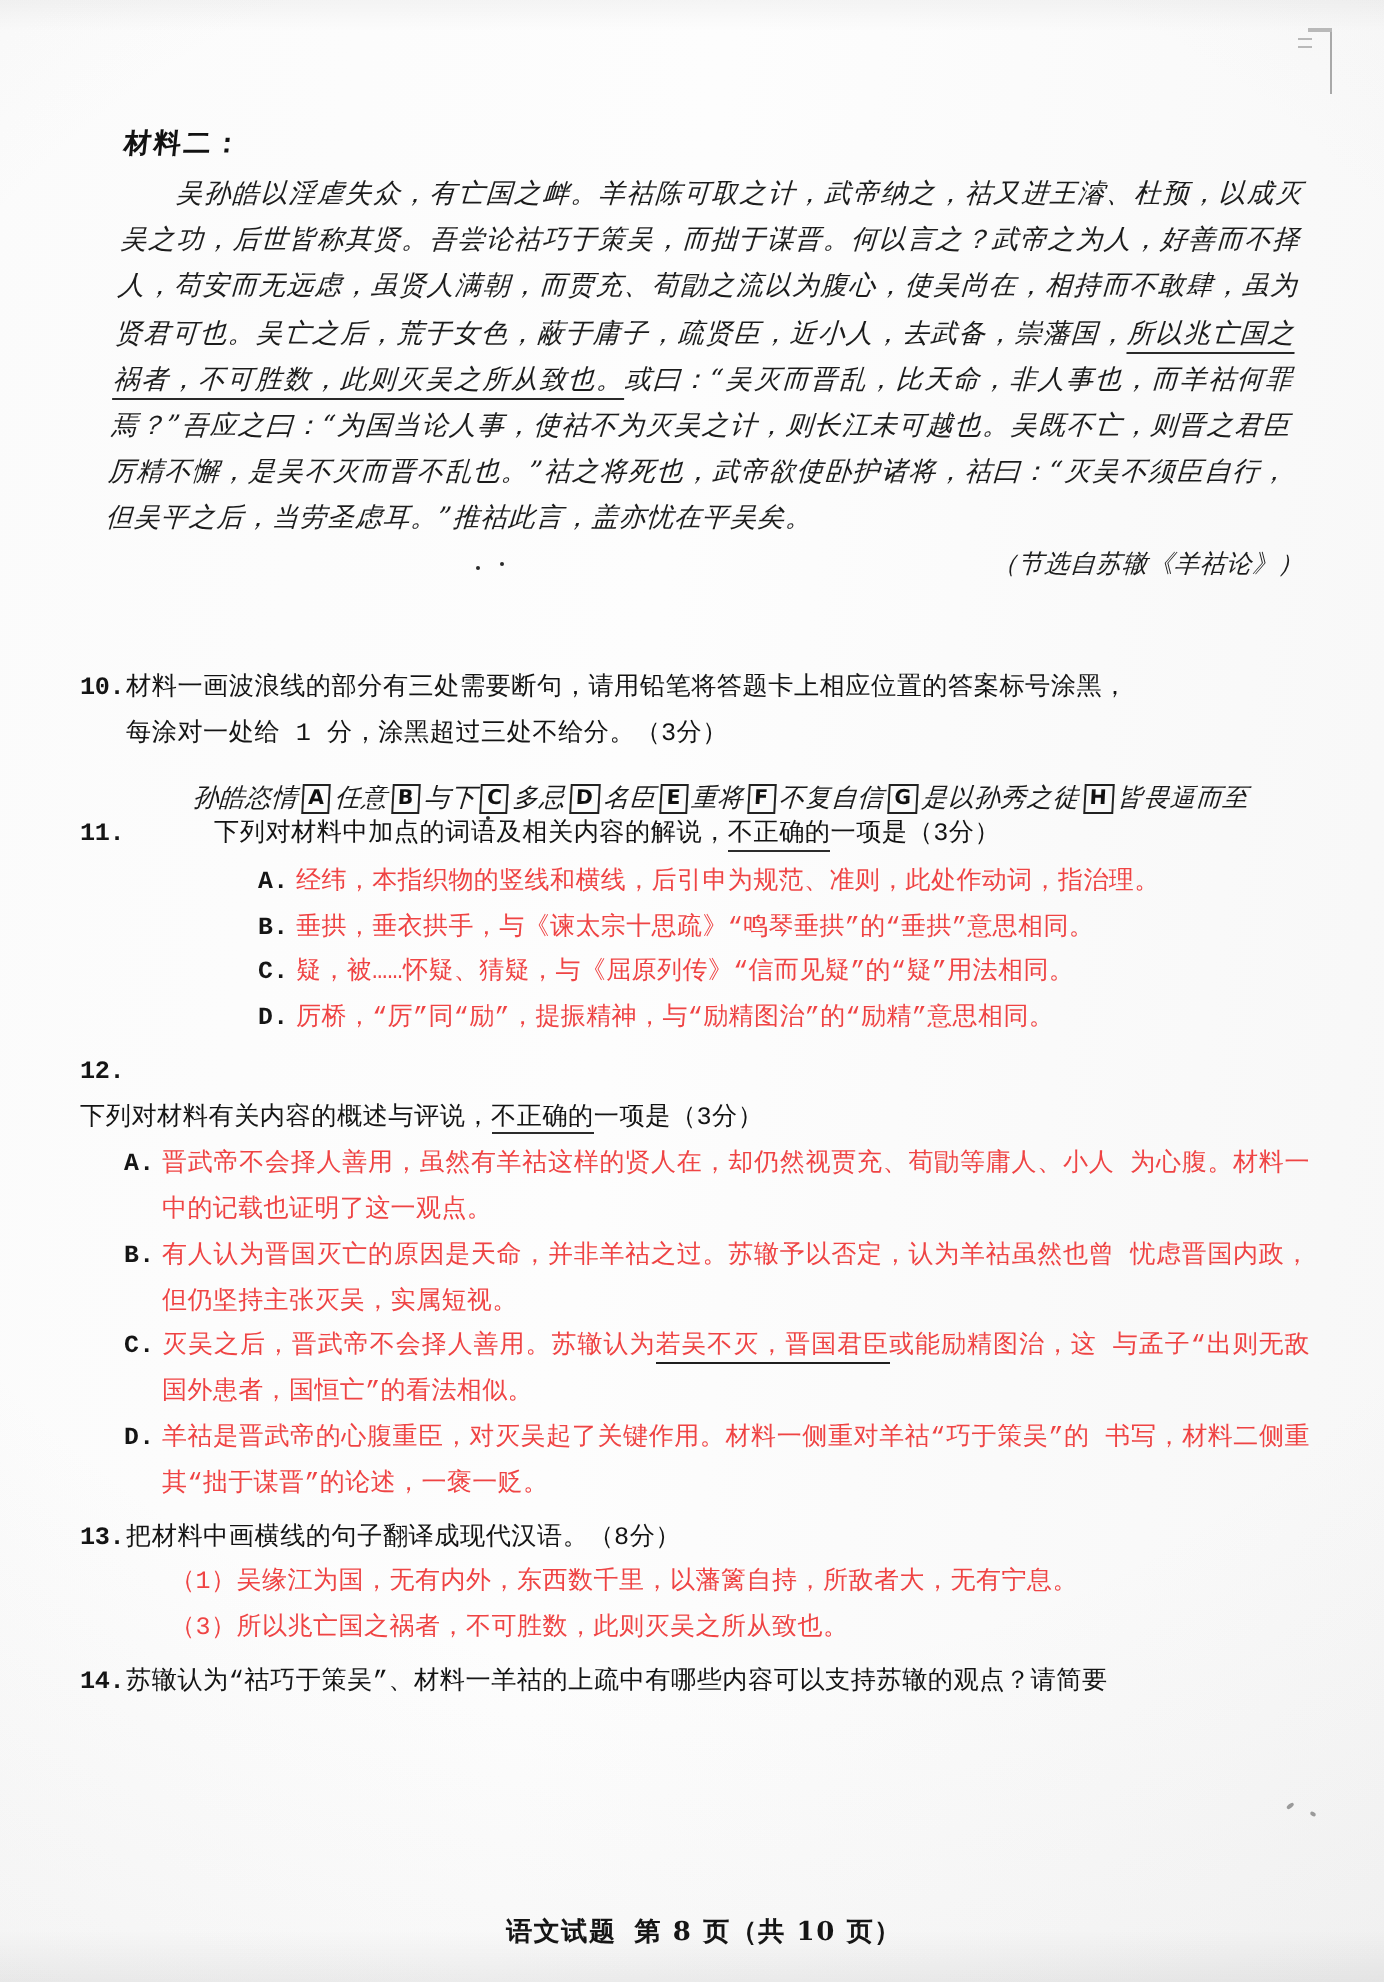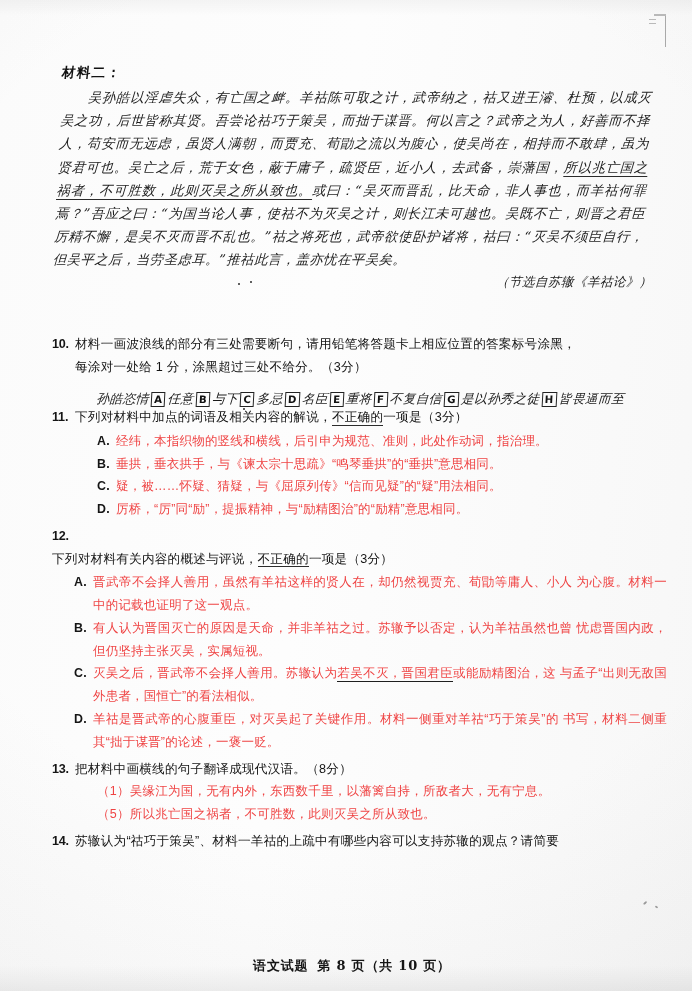--- a/index.html
+++ b/index.html
@@ -107,24 +107,24 @@
     letter-spacing: 0.4px;
     text-align: right;
     margin-top: 3px;
     color: #1c1c1c;
     transform: skewX(-3deg);
   }
 
   
   .qlist {
     position: absolute;
-    left: 52px;
+    left: 40px;
     top: 333px;
     width: 615px;
-    font-family: Liberation Sans, sans-serif;
+    font-family: Liberation Mono, monospace;
   }
   .q {
     display: flex;
     align-items: flex-start;
     margin-bottom: 2px;
   }
   .q-num {
     flex: 0 0 auto;
     width: 23px;
     text-align: left;
@@ -284,21 +284,21 @@
 
     <div class="q">
       <div class="q-num">10.</div>
       <div class="q-body">
         <p>材料一画波浪线的部分有三处需要断句，请用铅笔将答题卡上相应位置的答案标号涂黑，</p>
         <p>每涂对一处给 1 分，涂黑超过三处不给分。（3分）</p>
         <p style="height:25px;"></p>
       </div>
     </div>
 
-    <div class="q" style="margin-top:3px;">
+    <div class="q" style="margin-top:3px;gap:44px;">
       <div class="q-num">11.</div>
       <div class="q-body">
         <p><span>下列对材料中加点的词语及相关内容的解说，</span><span class="neg">不正确的</span><span>一项是（3分）</span></p>
         <div class="opts">
           <div class="opt">
             <span class="opt-letter">A.</span>
             <span class="opt-text">经纬，本指织物的竖线和横线，后引申为规范、准则，此处作动词，指治理。</span>
           </div>
           <div class="opt">
             <span class="opt-letter">B.</span>
@@ -355,21 +355,21 @@
 
         </div>
       </div>
     </div>
 
     <div class="q" style="margin-top:4px;">
       <div class="q-num">13.</div>
       <div class="q-body">
         <p>把材料中画横线的句子翻译成现代汉语。（8分）</p>
         <div class="sub">（1）吴缘江为国，无有内外，东西数千里，以藩篱自持，所敌者大，无有宁息。</div>
-        <div class="sub">（5）所以兆亡国之祸者，不可胜数，此则灭吴之所从致也。</div>
+        <div class="sub">（3）所以兆亡国之祸者，不可胜数，此则灭吴之所从致也。</div>
       </div>
     </div>
 
     <div class="q" style="margin-top:4px;justify-content:flex-end;">
       <div class="q-num">14.</div>
       <div class="q-body">
         <p>苏辙认为“祜巧于策吴”、材料一羊祜的上疏中有哪些内容可以支持苏辙的观点？请简要</p>
       </div>
     </div>
 

